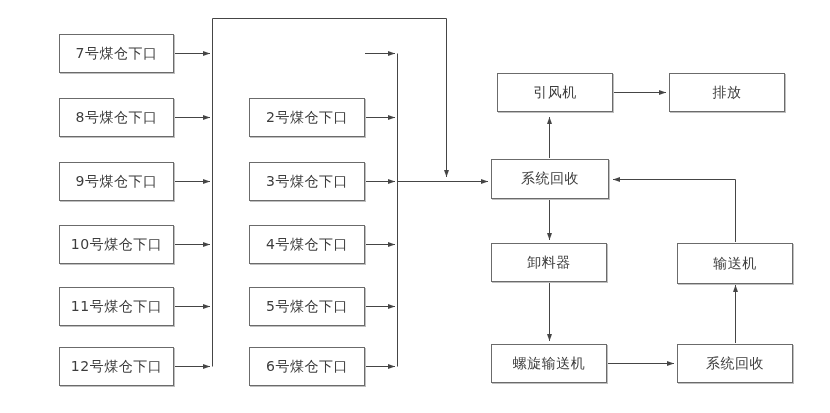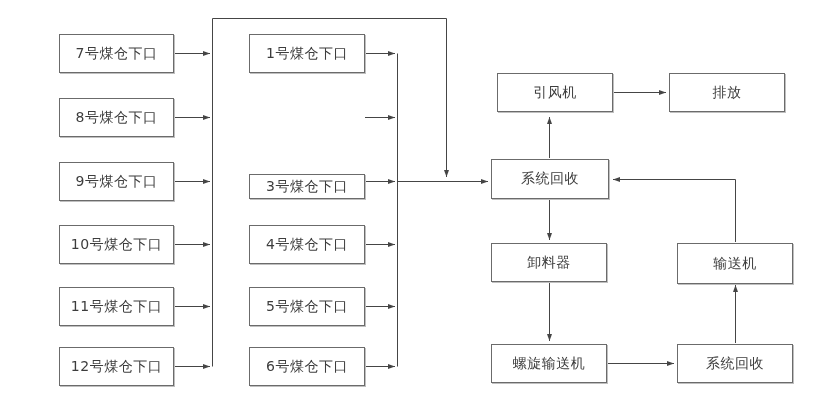--- a/index.html
+++ b/index.html
@@ -98,24 +98,24 @@
   <div class="node" style="left:59px;top:225px;width:115px;height:39px">
     <span>10号煤仓下口</span>
   </div>
   <div class="node" style="left:59px;top:287px;width:115px;height:39px">
     <span>11号煤仓下口</span>
   </div>
   <div class="node" style="left:59px;top:347px;width:115px;height:39px">
     <span>12号煤仓下口</span>
   </div>
 
-  <div class="node" style="left:249px;top:34px;width:116px;height:39px">
-    <span>1号煤仓下口</span>
+  <div class="node" style="left:249px;top:98px;width:116px;height:39px">
+    <span>2号煤仓下口</span>
   </div>
-  <div class="node" style="left:249px;top:174px;width:116px;height:25px">
+  <div class="node" style="left:249px;top:162px;width:116px;height:39px">
     <span>3号煤仓下口</span>
   </div>
   <div class="node" style="left:249px;top:225px;width:116px;height:39px">
     <span>4号煤仓下口</span>
   </div>
   <div class="node" style="left:249px;top:287px;width:116px;height:39px">
     <span>5号煤仓下口</span>
   </div>
   <div class="node" style="left:249px;top:347px;width:116px;height:39px">
     <span>6号煤仓下口</span>

